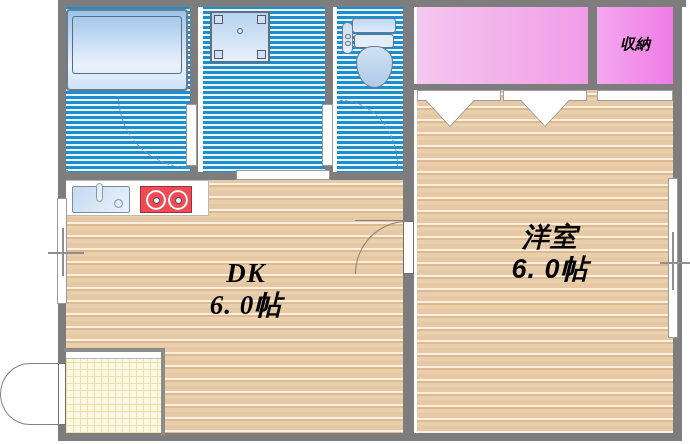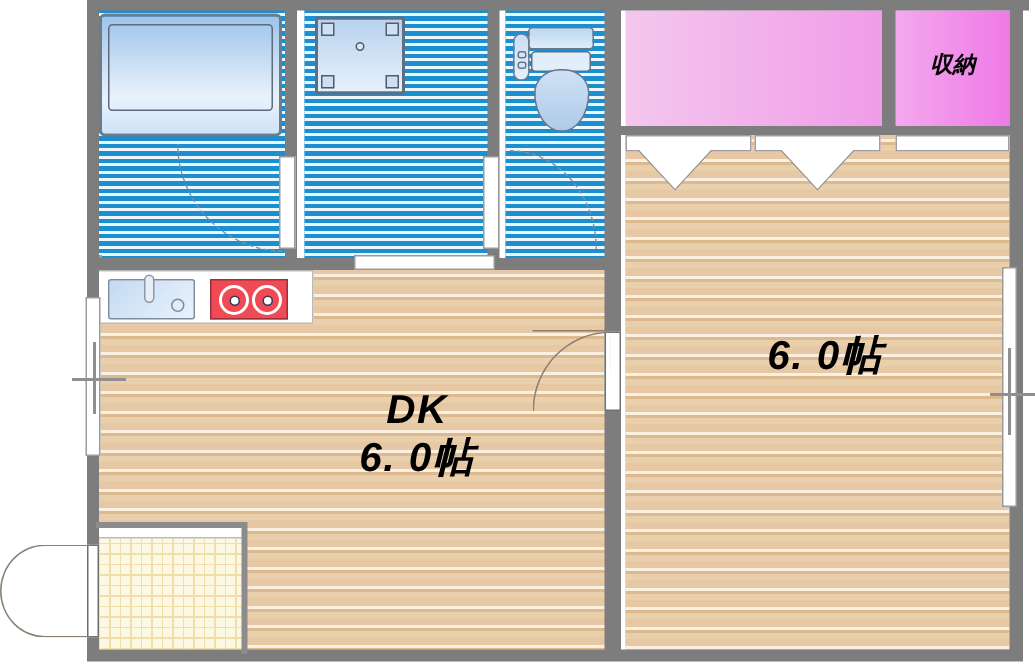--- a/index.html
+++ b/index.html
@@ -237,25 +237,26 @@
   <div class="cl-rail" style="left:417px;top:90px;width:84px;height:11px;"></div>
   <div class="cl-rail" style="left:503px;top:90px;width:84px;height:11px;"></div>
   <div class="cl-rail" style="left:597px;top:90px;width:76px;height:11px;"></div>
 
   <div class="tri-o" style="left:425px;top:100px;"></div>
   <div class="tri" style="left:426px;top:100px;"></div>
 
   <div class="tri-o" style="left:520px;top:100px;"></div>
   <div class="tri" style="left:521px;top:100px;"></div>
 
-  <div class="label big" style="left:198px;top:258px;width:160px;">
+  <div class="label big" style="left:166px;top:258px;width:160px;font-family:Liberation Serif, serif;">
     <div>DK</div>
     <div>6. 0帖</div>
   </div>
 
   <div class="label big" style="left:470px;top:222px;width:160px;">
+    <div>洋室</div>
     <div>6. 0帖</div>
   </div>
 
 
   <div class="label store" style="left:602px;top:35px;width:66px;">収納</div>
 
 </div>
 
 </body></html>

